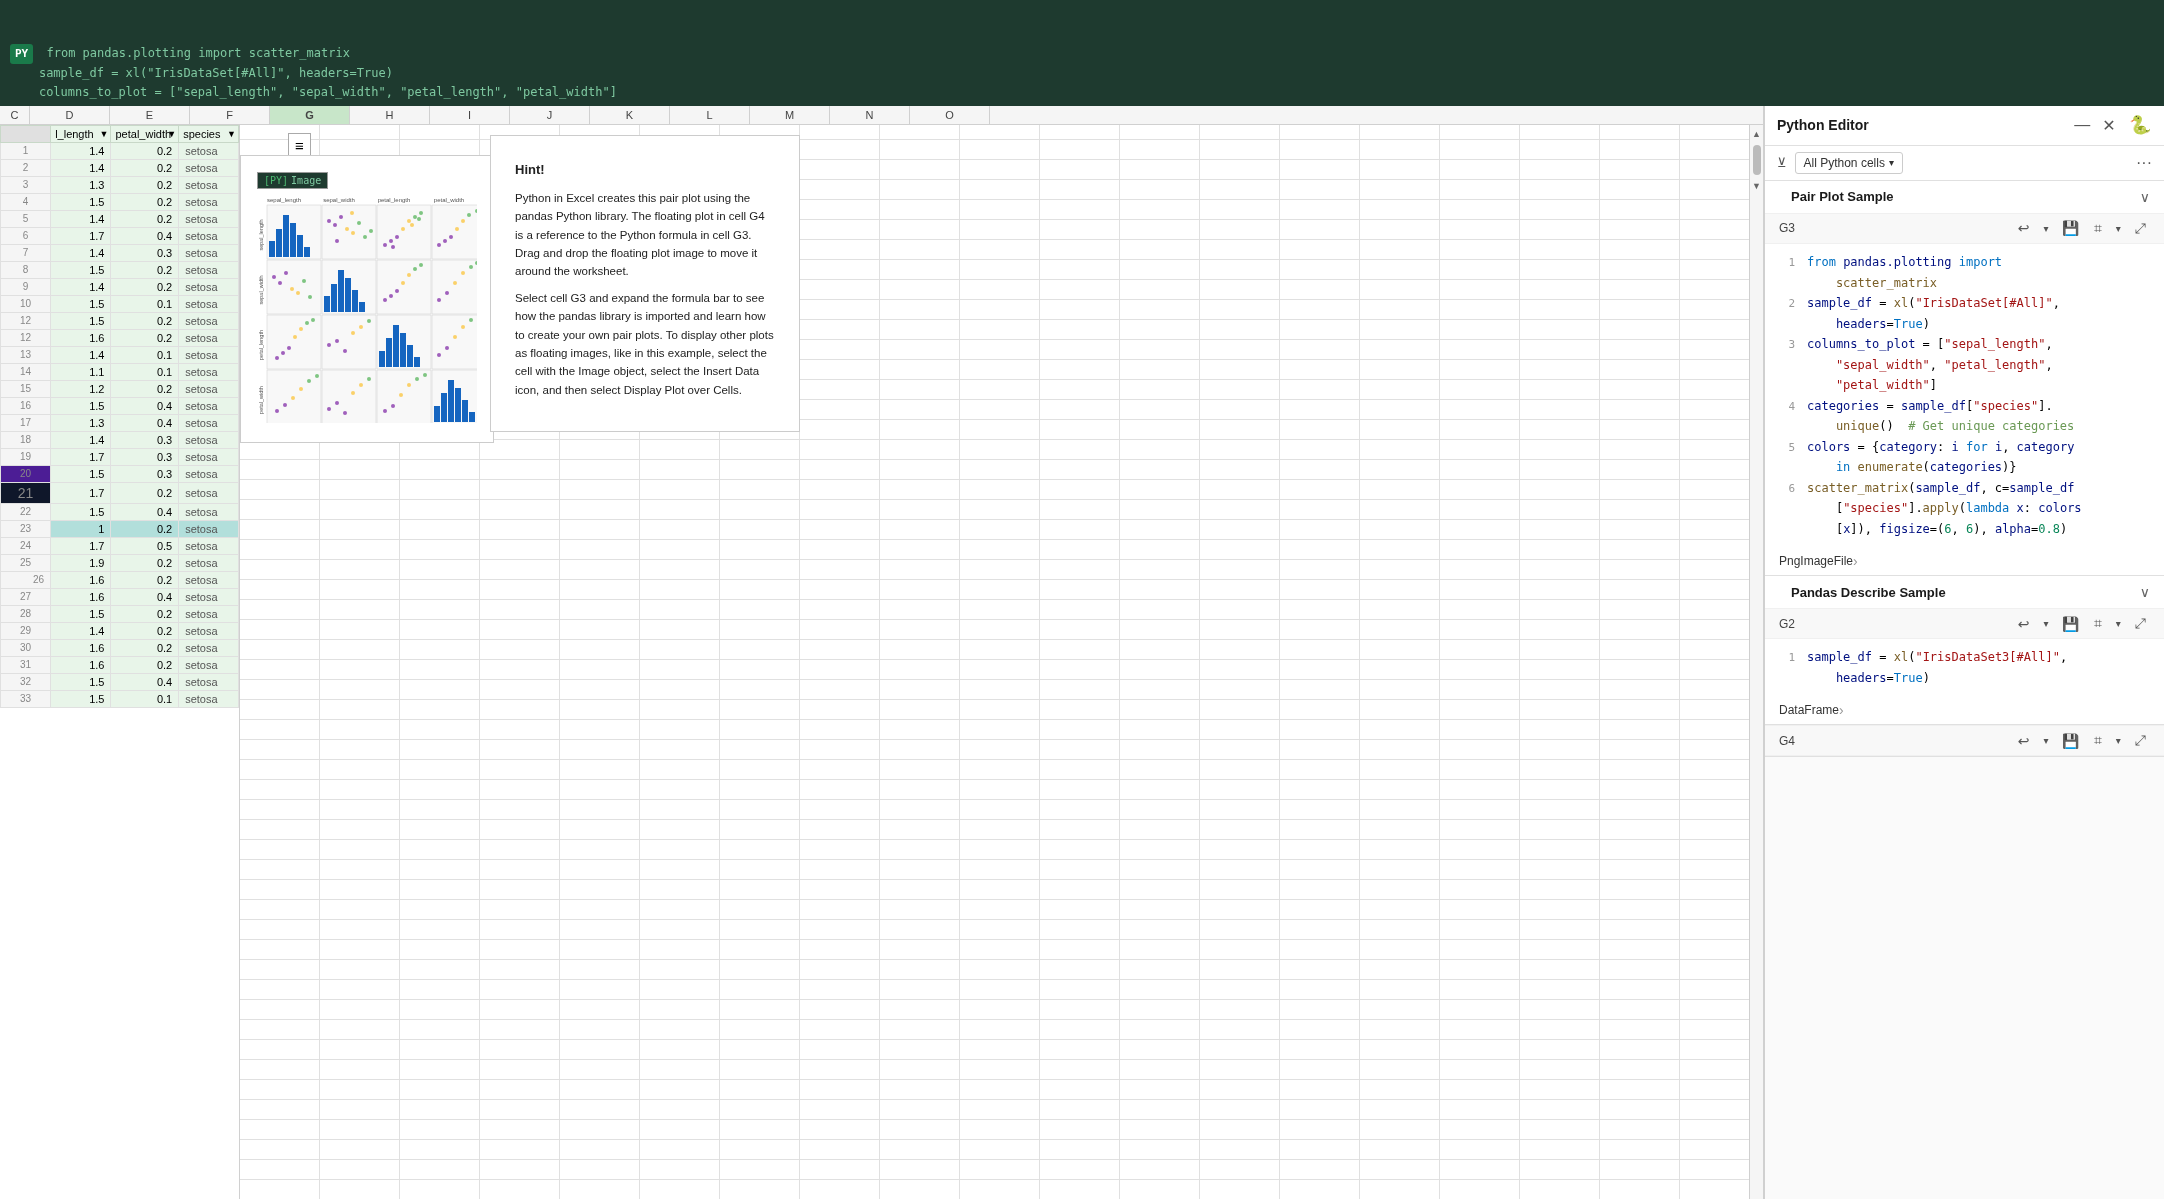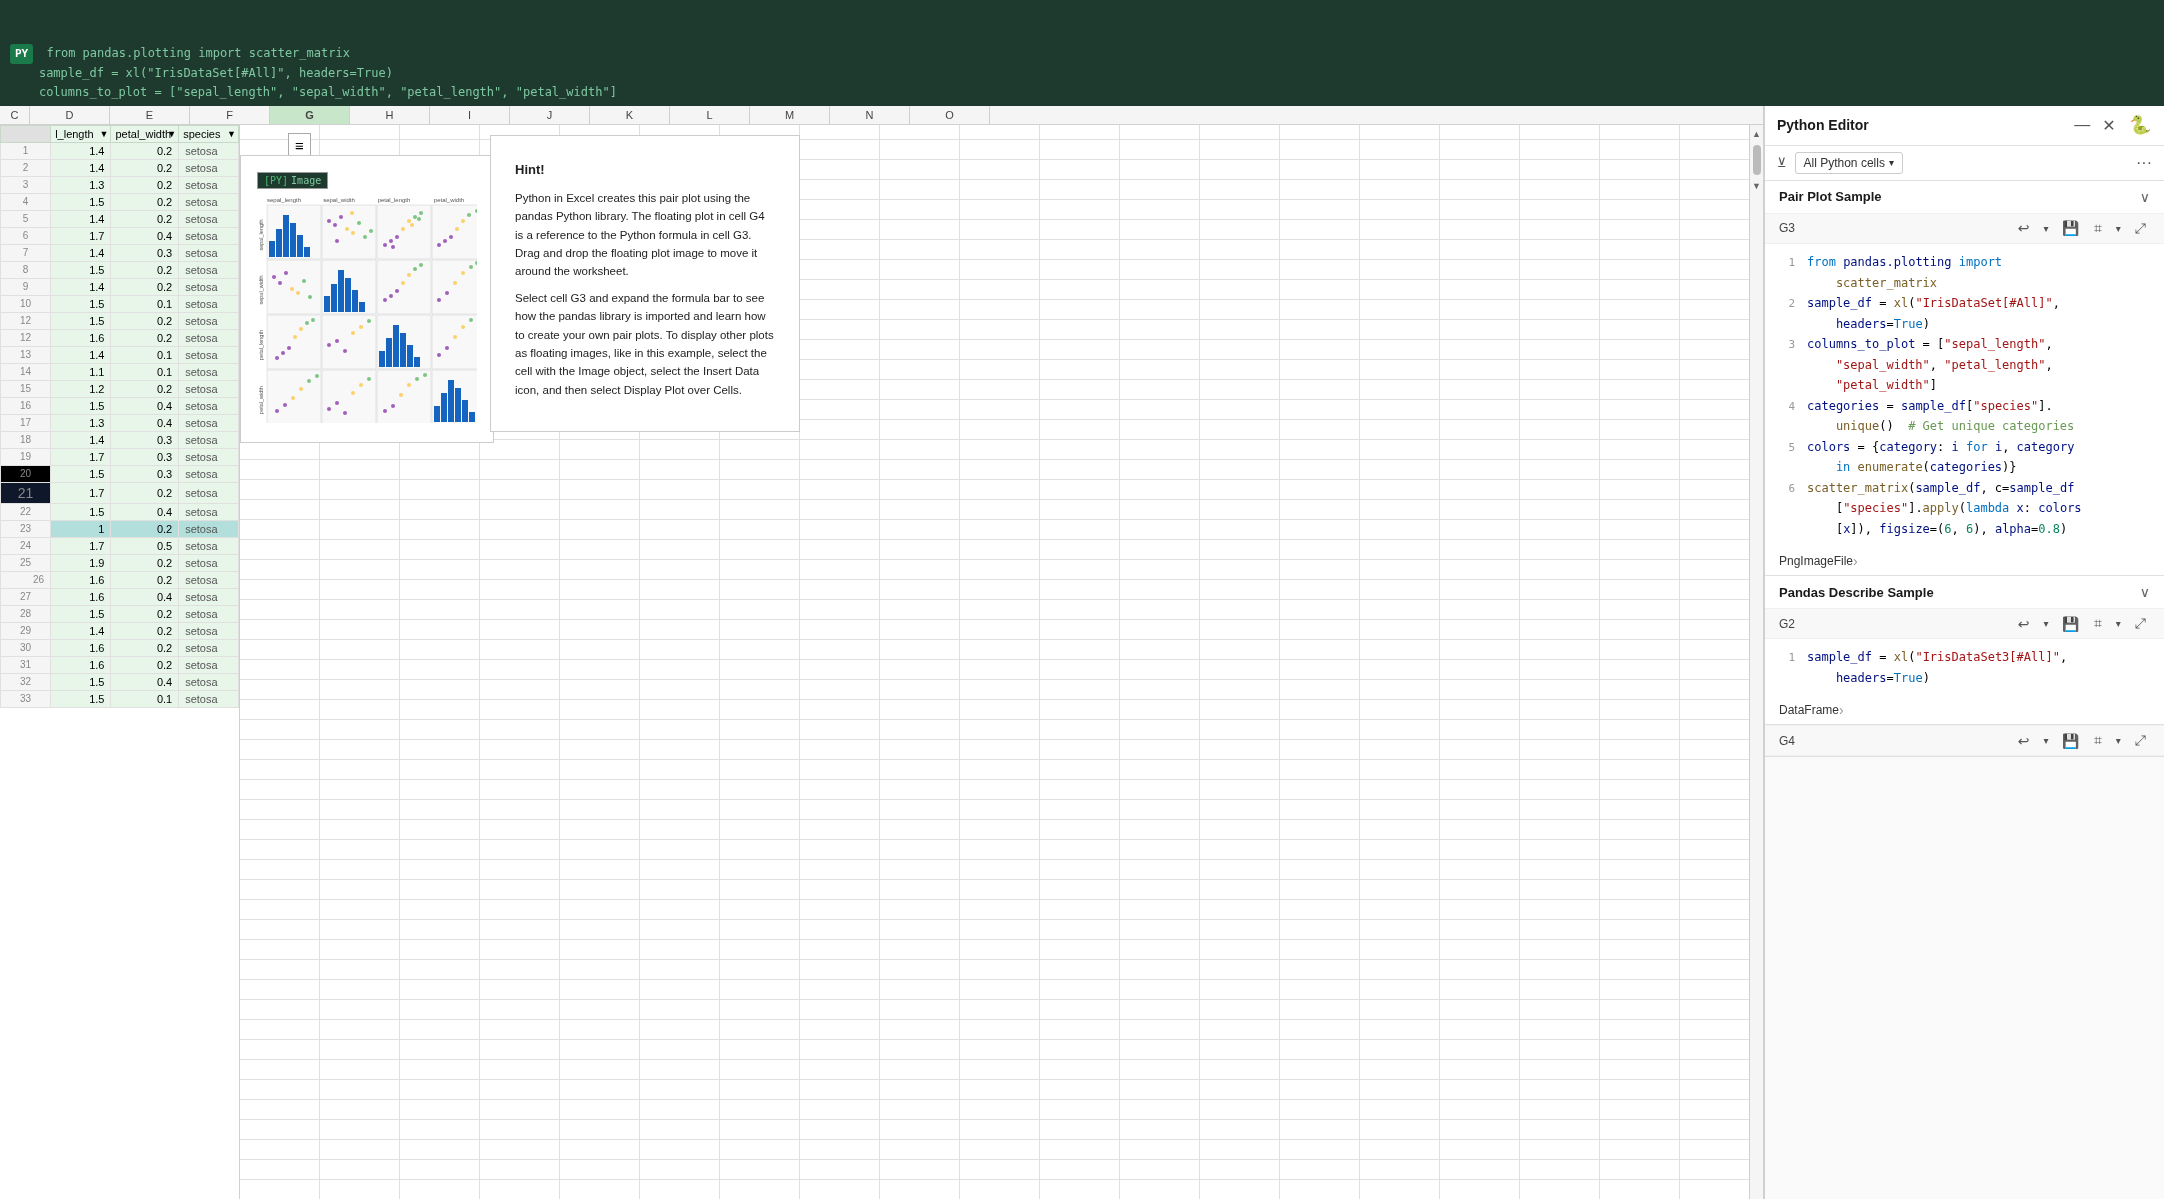--- a/index.html
+++ b/index.html
@@ -278,20 +278,21 @@
       display: flex;
       align-items: center;
       padding: 8px 14px;
       cursor: pointer;
       justify-content: space-between;
     }
     .cell-group-title {
       font-size: 13px;
       font-weight: 600;
       color: #1a1a1a;
+      margin-left: 12px;
     }
     .expand-icon {
       color: #666;
       font-size: 14px;
     }
 
     .cell-toolbar {
       display: flex;
       align-items: center;
       padding: 4px 14px 4px 14px;
@@ -550,21 +551,21 @@
                 <td>0.3</td>
                 <td class="text-cell">setosa</td>
               </tr>
               <tr>
                 <td style="width: 30px; text-align: center; background: rgb(245, 245, 245); color: rgb(136, 136, 136); font-size: 10px; border: 1px solid rgb(224, 224, 224);">19</td>
                 <td>1.7</td>
                 <td>0.3</td>
                 <td class="text-cell">setosa</td>
               </tr>
               <tr>
-                <td style="width: 30px; text-align: center; background: #000000; color: rgb(136, 136, 136); font-size: 10px; border: 1px solid rgb(224, 224, 224);">20</td>
+                <td style="width: 30px; text-align: center; background: #4c1d95; color: rgb(136, 136, 136); font-size: 10px; border: 1px solid rgb(224, 224, 224);">20</td>
                 <td>1.5</td>
                 <td>0.3</td>
                 <td class="text-cell">setosa</td>
               </tr>
               <tr>
                 <td style="width: 30px; text-align: center; background: #0f172a; color: rgb(136, 136, 136); font-size: 14px; border: 1px solid rgb(224, 224, 224);">21</td>
                 <td>1.7</td>
                 <td>0.2</td>
                 <td class="text-cell">setosa</td>
               </tr>

